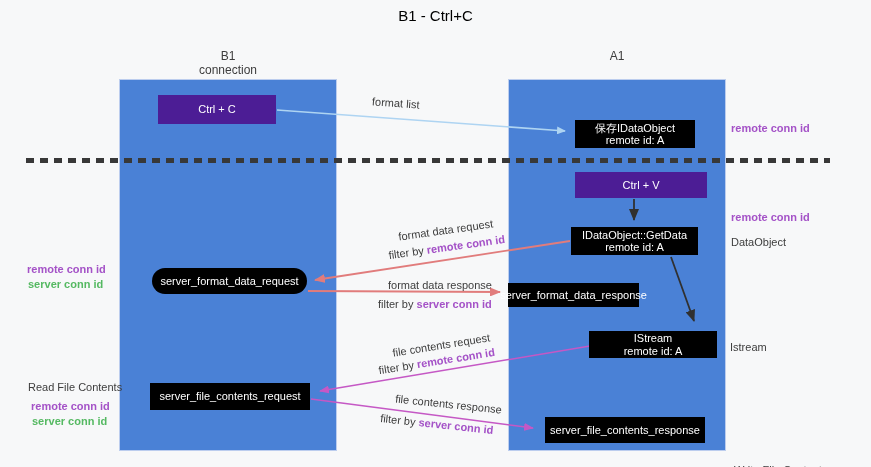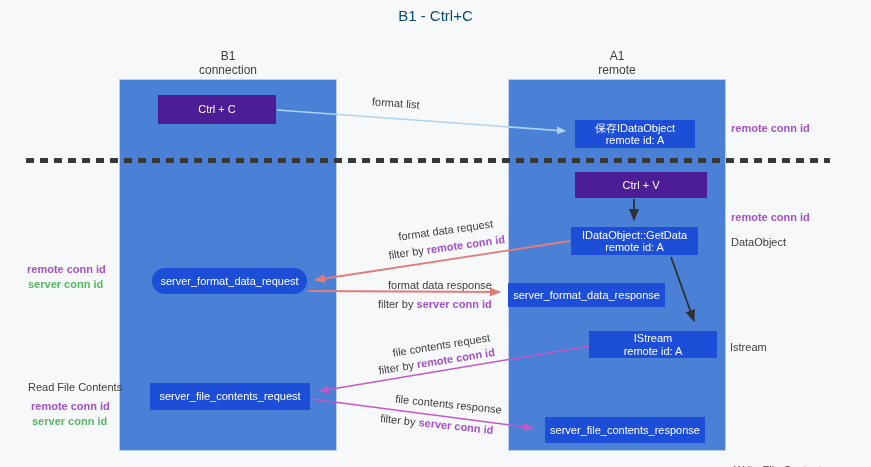--- a/index.html
+++ b/index.html
@@ -3,29 +3,29 @@
 <meta charset="utf-8">
 <style>
   html,body{margin:0;padding:0;background:#f7f8f9;}
   #canvas{
     position:relative;width:871px;height:467px;overflow:hidden;
     background:#f7f8f9;
     font-family:"Liberation Sans",sans-serif;
     color:#3d3d3d;
   }
   .abs{position:absolute;}
-  .title{left:0;right:0;top:6px;text-align:center;font-size:15px;line-height:20px;color:#0c4a6e;}
+  .title{left:0;right:0;top:6px;text-align:center;font-size:15px;line-height:20px;color:#000000;}
   .lane-header{text-align:center;font-size:12px;line-height:13.5px;color:#3d3d3d;}
   .lane{background:#4a81d6;border:1px solid #bccdee;box-sizing:border-box;}
   .box{
     box-sizing:border-box;display:flex;flex-direction:column;align-items:center;justify-content:center;
     color:#ffffff;font-size:11px;line-height:12.5px;text-align:center;
   }
   .box.green{background:#4c1d95;}
-  .box.orange{background:#1d4ed8;}
+  .box.orange{background:#000000;}
   .flow-label{font-size:11px;white-space:nowrap;color:#3d3d3d;transform-origin:center center;}
   .side-label{font-size:11px;white-space:nowrap;color:#3d3d3d;}
   .txt-purple{color:#a452c7;font-weight:bold;}
   .txt-green{color:#55b962;font-weight:bold;}
   .dashline{
     height:5px;
     background:repeating-linear-gradient(90deg,#383838 0 8px,transparent 8px 14px);
   }
   svg.overlay{position:absolute;left:0;top:0;width:871px;height:467px;pointer-events:none;}
 </style>
@@ -37,21 +37,20 @@
   <div class="abs title">
     <div>B1 - Ctrl+C</div>
   </div>
 
   <div class="abs lane-header" style="left:119px;top:50px;width:218px;">
     <div>B1</div>
     <div>connection</div>
   </div>
   <div class="abs lane-header" style="left:508px;top:50px;width:218px;">
     <div>A1</div>
-    <div>remote</div>
   </div>
 
   <div class="abs lane" style="left:119px;top:79px;width:218px;height:372px;"></div>
   <div class="abs lane" style="left:508px;top:79px;width:218px;height:372px;"></div>
 
   <div class="abs dashline" style="left:26px;top:158px;width:804px;"></div>
 
   <svg class="overlay">
     <defs>
       <marker id="arr-blue" markerWidth="9" markerHeight="8" refX="8" refY="4" orient="auto" markerUnits="userSpaceOnUse">
@@ -91,21 +90,21 @@
 
   <div class="abs box orange" style="left:571px;top:227px;width:127px;height:28px;">
     <span>IDataObject::GetData</span>
     <span>remote id: A</span>
   </div>
 
   <div class="abs box orange" style="left:152px;top:268px;width:155px;height:26px;border-radius:13px;">
     <span>server_format_data_request</span>
   </div>
 
-  <div class="abs box orange" style="left:508px;top:283px;width:157px;height:24px;">
+  <div class="abs box orange" style="left:508px;top:283px;width:131px;height:24px;">
     <span>server_format_data_response</span>
   </div>
 
   <div class="abs box orange" style="left:589px;top:331px;width:128px;height:27px;">
     <span>IStream</span>
     <span>remote id: A</span>
   </div>
 
   <div class="abs box orange" style="left:150px;top:383px;width:160px;height:27px;">
     <span>server_file_contents_request</span>

